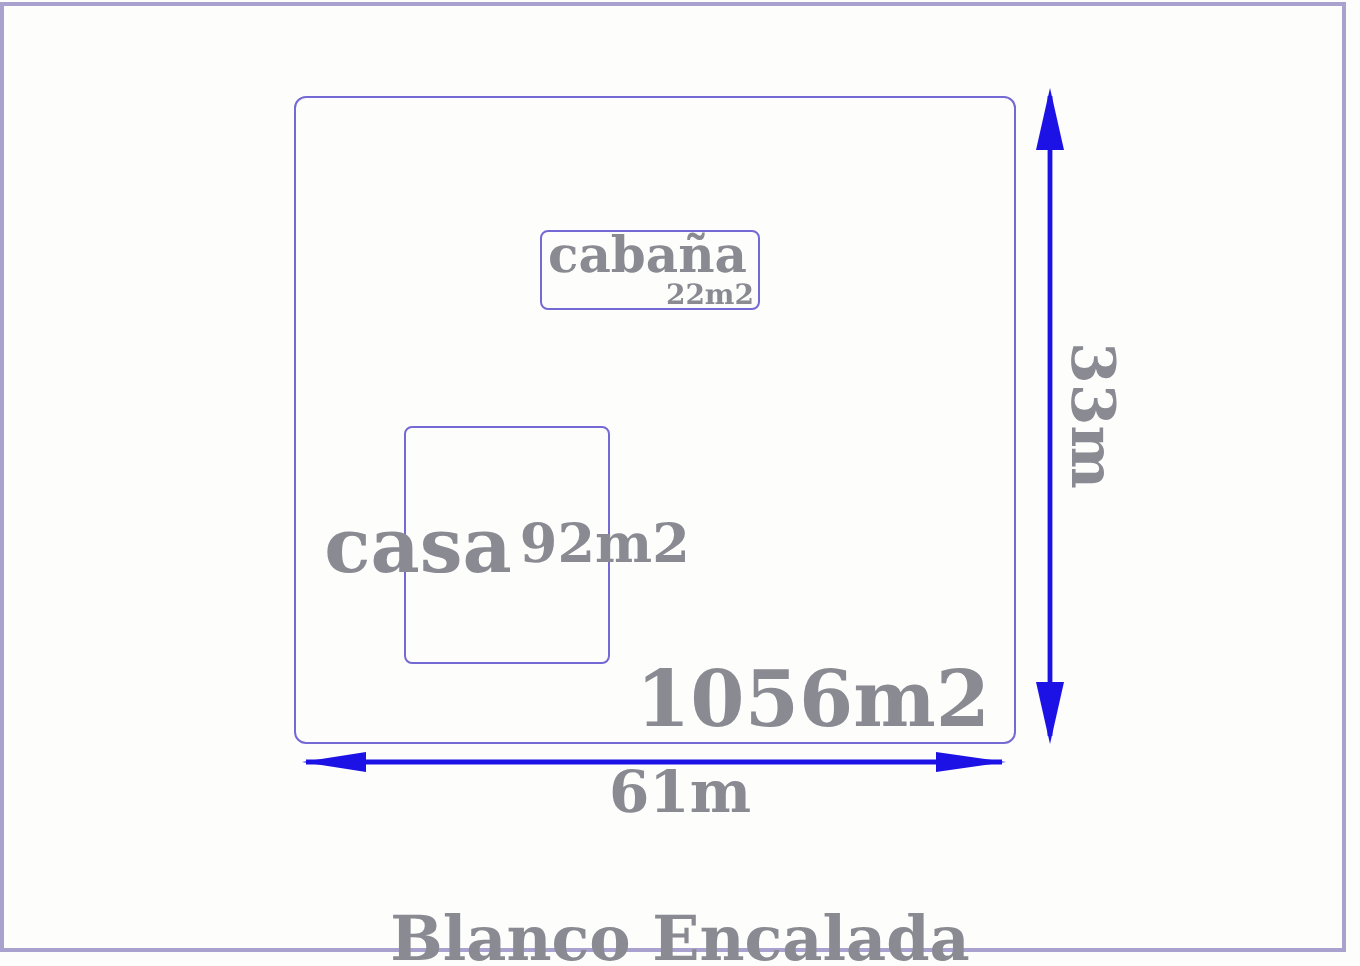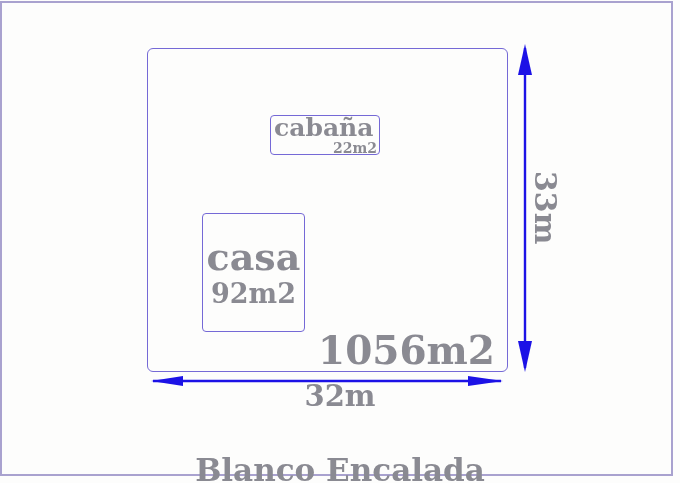--- a/index.html
+++ b/index.html
@@ -58,21 +58,20 @@
   .cabana-area{
     position:absolute;
     right:2px;bottom:-2px;
     font-size:14px;
     line-height:1.1;
   }
   .room-casa{
     left:202px;top:213px;
     width:103px;height:119px;
     display:flex;
-    flex-direction:column;
     align-items:center;
     justify-content:center;
     gap:4px;
   }
   .casa-name{
     font-size:38px;
     line-height:1;
   }
   .casa-area{
     font-size:27px;
@@ -156,17 +155,17 @@
   </svg>
 
   <svg class="dim-arrow" style="left:149px;top:374px" width="356" height="14" viewBox="0 0 356 14">
     <line x1="4" y1="7" x2="352" y2="7"></line>
     <polygon points="2,7 34,2 34,12"></polygon>
     <polygon points="354,7 319,2 319,12"></polygon>
   </svg>
 
   <div class="dim-height-label">33m</div>
 
-  <div class="dim-width-label">32m</div>
+  <div class="dim-width-label">61m</div>
 
   <div class="site-title">Blanco Encalada</div>
 
 </div>
 
 </body></html>

